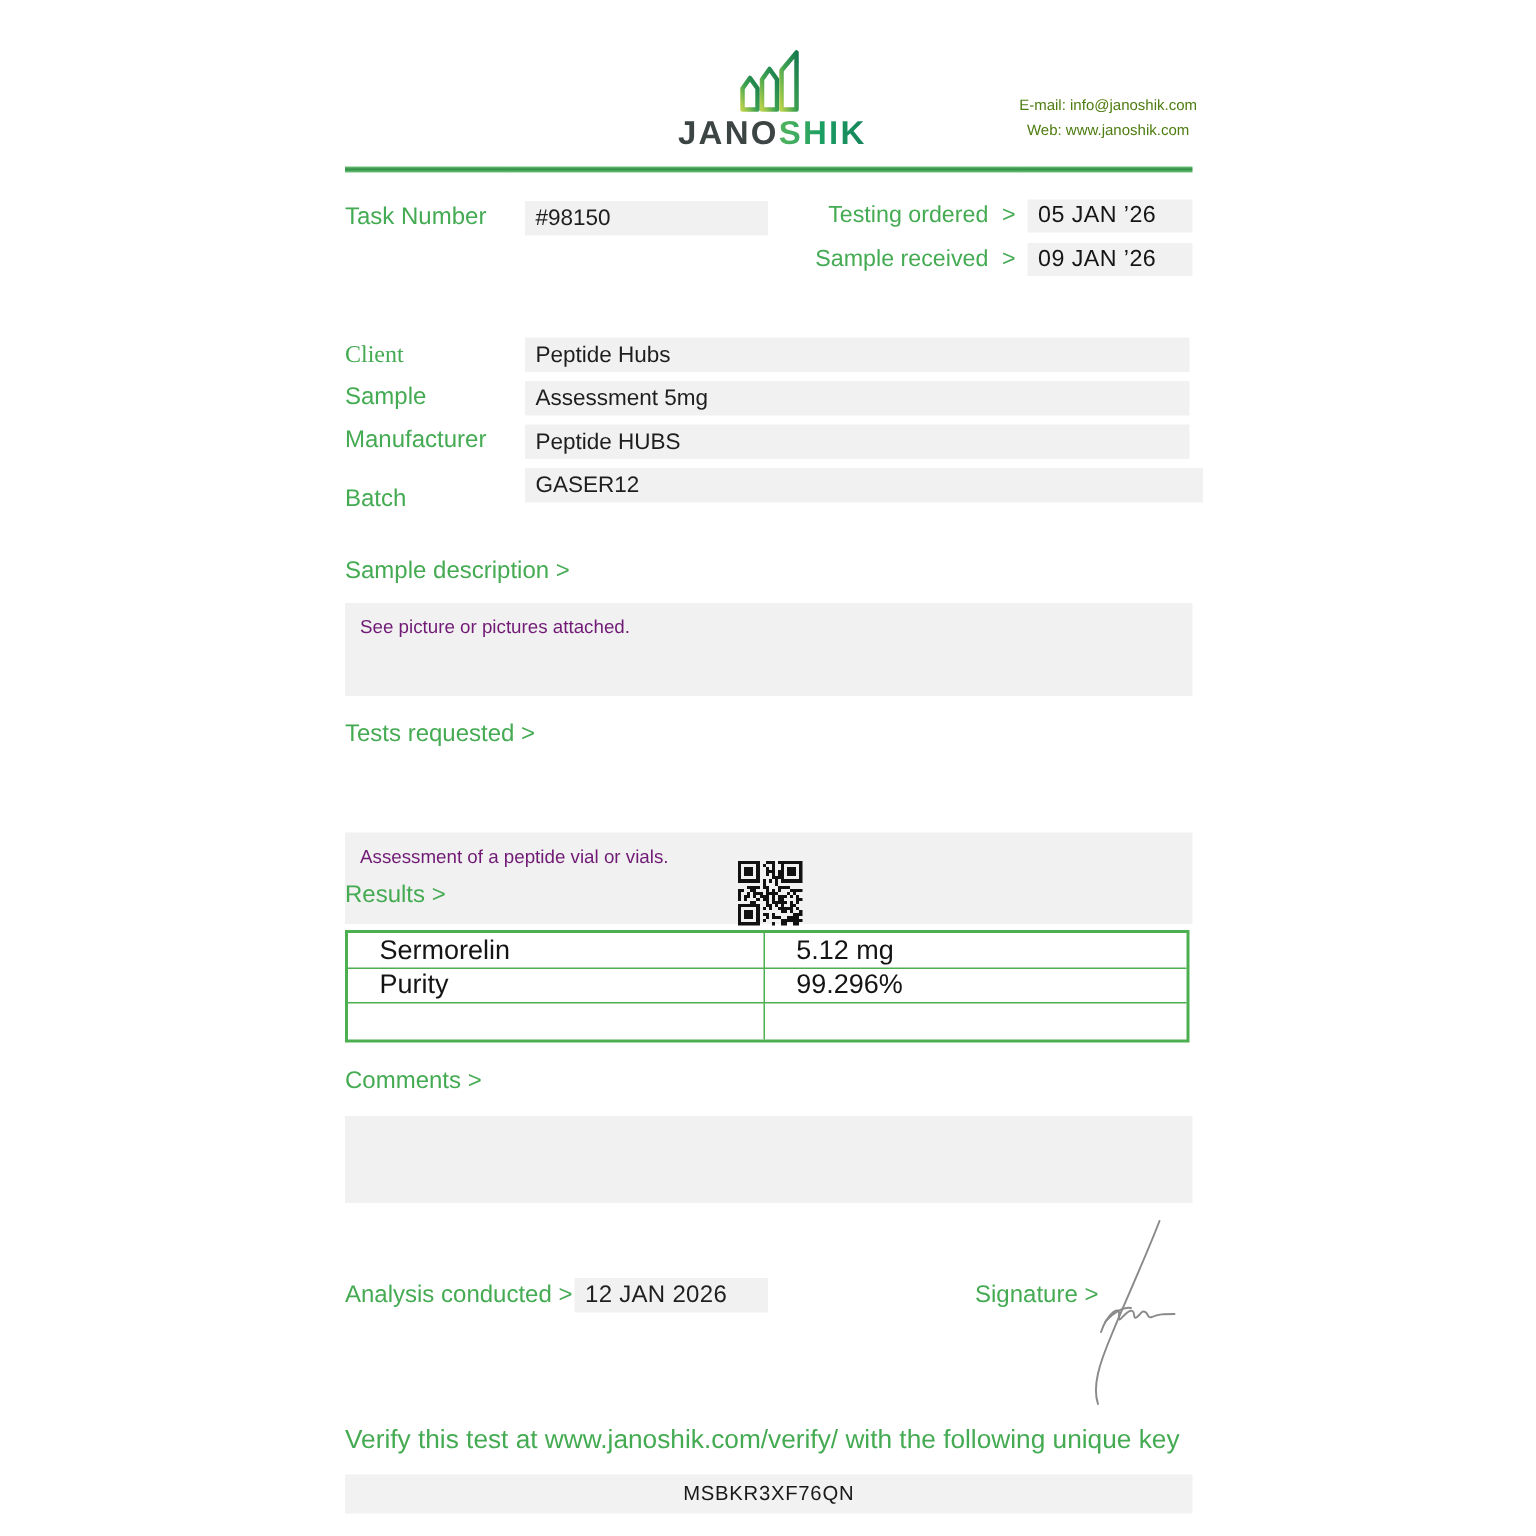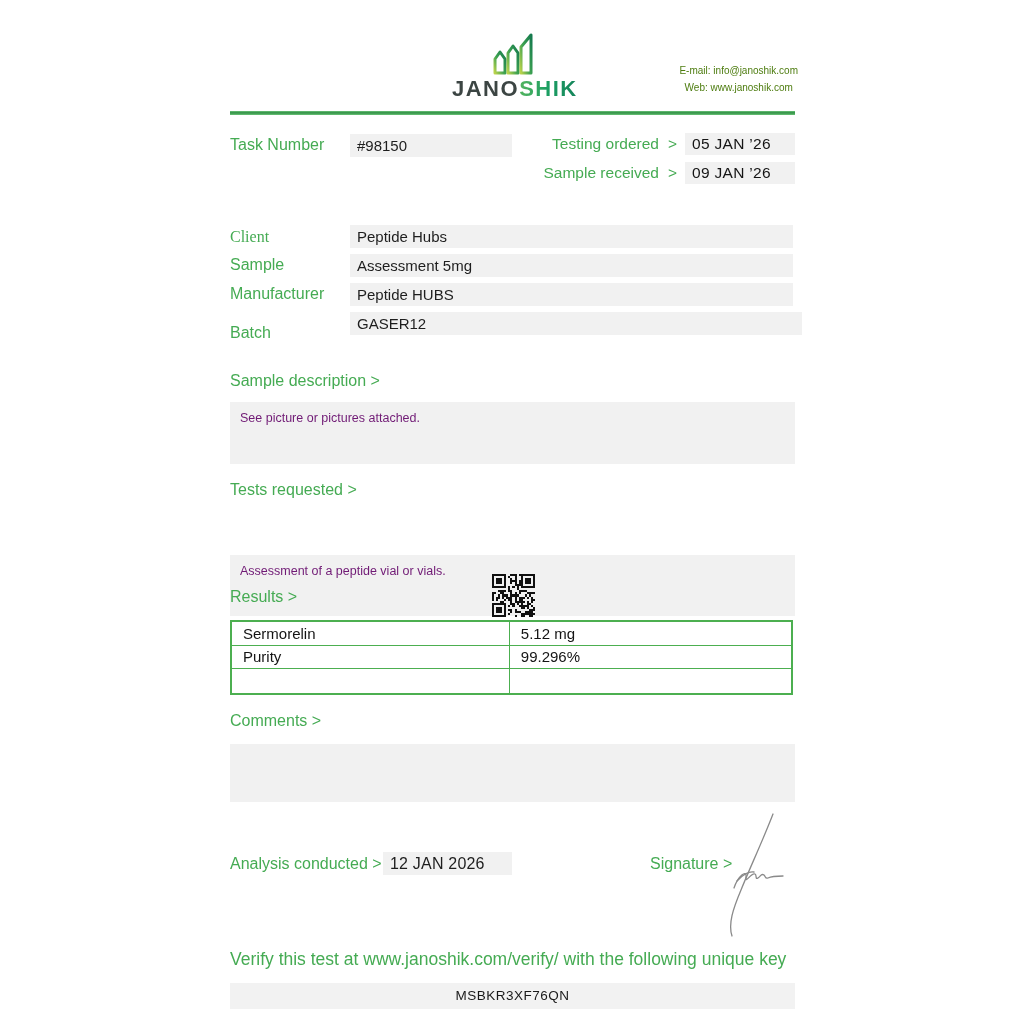--- a/index.html
+++ b/index.html
@@ -26,21 +26,21 @@
   .val-box{position:absolute;background:var(--box-gray);font-size:15px;color:var(--ink);line-height:23px;height:23px;padding-left:7px;box-sizing:border-box;}
   .dates{position:absolute;top:133px;right:229px;}
   .date-row{display:flex;align-items:center;justify-content:flex-end;height:22px;margin-bottom:7px;}
   .date-label,.date-arrow{color:var(--green);font-size:15.5px;}
   .date-arrow{margin:0 8px 0 9px;}
   .date-box{width:110px;height:22px;background:var(--box-gray);line-height:22px;font-size:15.5px;padding-left:7px;box-sizing:border-box;color:#151515;letter-spacing:0.3px;}
   
   .bigbox{position:absolute;left:230px;width:565px;background:var(--box-gray);font-size:12.5px;color:#701a75;padding:9px 10px;box-sizing:border-box;}
   
   .rtable{position:absolute;left:230px;top:620px;width:563px;height:75px;border:2px solid #4caf50;box-sizing:border-box;display:grid;grid-template-columns:49.7% 50.3%;grid-auto-rows:1fr;background:#fff;}
-  .rtable .cell{border-right:1px solid #4caf50;border-bottom:1px solid #4caf50;font-size:15px;display:flex;align-items:center;padding-left:11px;color:#141414;}
+  .rtable .cell{border-right:1px solid #4caf50;border-bottom:1px solid #4caf50;font-size:18px;display:flex;align-items:center;padding-left:21px;color:#141414;}
   .rtable .cell:nth-child(2n){border-right:none;}
   .rtable .cell:nth-last-child(-n+2){border-bottom:none;}
   .qr{position:absolute;left:492px;top:574px;}
   
   .analysis-box{left:383px;top:852px;width:129px;font-size:16px;letter-spacing:0.2px;}
   .sig-svg{position:absolute;left:703px;top:810px;}
   .verify{position:absolute;left:230px;top:949px;width:575px;font-size:17.5px;color:var(--green);}
   .key-box{position:absolute;left:230px;top:983px;width:565px;height:26px;background:#f2f2f2;text-align:center;line-height:26px;font-size:13.5px;color:#1a1a1a;letter-spacing:0.5px;}
 </style>
 </head>

